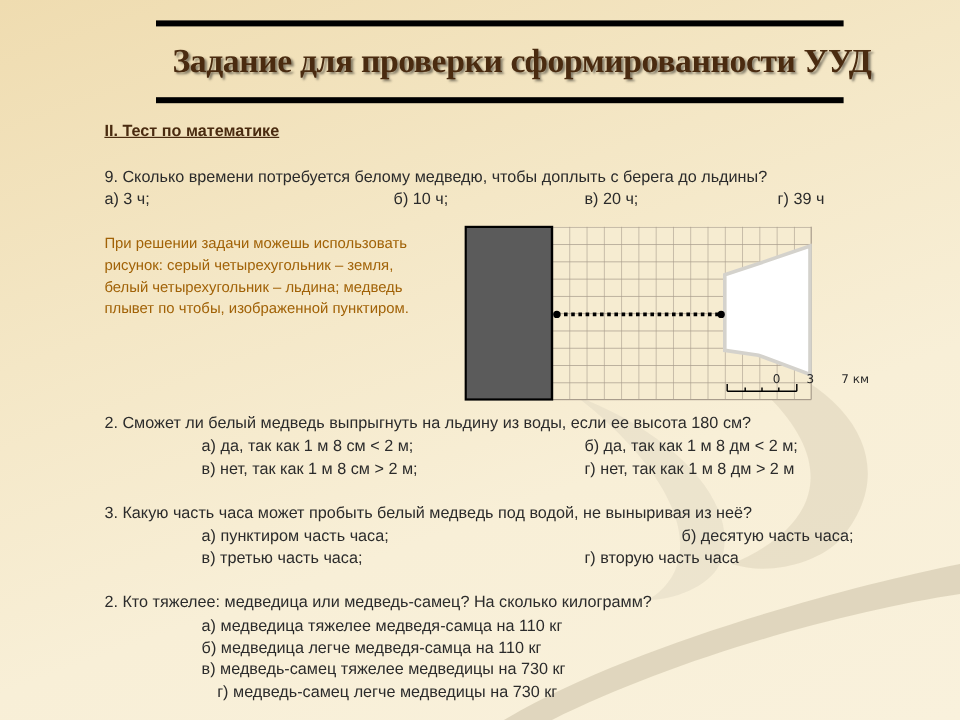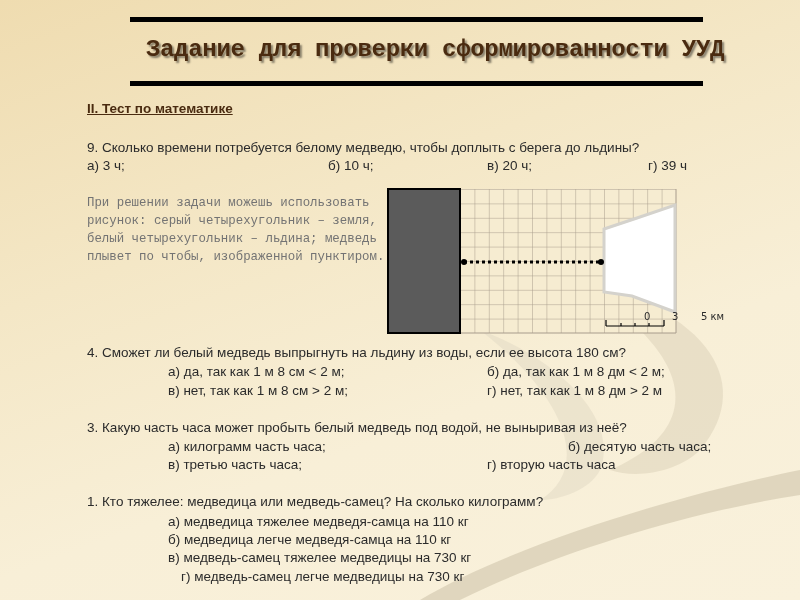--- a/index.html
+++ b/index.html
@@ -6,27 +6,27 @@
   body {
     width:800px; height:600px; overflow:hidden; position:relative;
     background: linear-gradient(160deg, #efdcb0 0%, #f4e7c6 35%, #f8efd7 65%, #f9f1dc 100%);
     font-family: "Liberation Sans", sans-serif;
     color:#222;
   }
   .swoosh { position:absolute; pointer-events:none; }
   .rule { position:absolute; left:130px; width:573px; height:5px; background:#000; }
   .title {
     position:absolute; left:0; width:800px; top:36px; text-align:center;
-    font-family:Liberation Mono, monospace; font-weight:bold; font-size:24px;
+    font-family:Liberation Serif, serif; font-weight:bold; font-size:28px;
     color:#4a2b10; text-shadow: 2px 2px 2px rgba(0,0,0,0.45);
     letter-spacing:-0.3px; padding-left:70px; box-sizing:border-box;
   }
   .t { position:absolute; font-size:13.5px; color:#2b2b2b; white-space:nowrap; line-height:16px;margin-left:42px; }
   .section { font-weight:bold; text-decoration:underline; color:#4a2b10; font-size:13.5px; }
-  .hint { font-family:Liberation Mono, monospace; font-size:12.4px; color:#737373; line-height:17px; }
+  .hint { font-family:Liberation Sans, sans-serif; font-size:12.4px; color:#a16207; line-height:17px; }
   .fig { position:absolute; left:387px; top:188px; width:292px; height:146px; }
 </style>
 </head>
 <body>
 
 <svg class="swoosh" width="800" height="600" style="left:0;top:0;">
   <path d="M 800 470 C 700 490, 520 540, 420 600 L 460 600 C 560 550, 700 510, 800 495 Z" fill="#d9cfb6" opacity="0.8"></path>
   <path d="M 560 280 C 700 300, 760 380, 700 450 C 680 470, 640 480, 610 470 C 680 440, 700 390, 640 330 C 620 310, 590 295, 560 280 Z" fill="#e2d8c0" opacity="0.7"></path>
   <path d="M 480 330 C 560 360, 620 420, 600 470 C 590 490, 560 500, 540 500 C 590 470, 570 400, 480 330 Z" fill="#e4dcc6" opacity="0.6"></path>
 </svg>
@@ -67,31 +67,31 @@
     <line x1="219" y1="138" x2="277" y2="138"></line>
     <line x1="219" y1="132" x2="219" y2="138"></line>
     <line x1="234" y1="135" x2="234" y2="138"></line>
     <line x1="248" y1="135" x2="248" y2="138"></line>
     <line x1="262" y1="135" x2="262" y2="138"></line>
     <line x1="277" y1="132" x2="277" y2="138"></line>
   </g>
 </svg>
 <div class="t" style="left:602px;top:309px;font-size:10px;font-family:'DejaVu Sans',sans-serif;">0</div>
 <div class="t" style="left:630px;top:309px;font-size:10px;font-family:'DejaVu Sans',sans-serif;">3</div>
-<div class="t" style="left:659px;top:309px;font-size:10px;font-family:'DejaVu Sans',sans-serif;">5 км</div>
+<div class="t" style="left:659px;top:309px;font-size:10px;font-family:'DejaVu Sans',sans-serif;">7 км</div>
 
-<div class="t" style="left:45px;top:345px;">4. Сможет ли белый медведь выпрыгнуть на льдину из воды, если ее высота 180 см?</div>
+<div class="t" style="left:45px;top:345px;">2. Сможет ли белый медведь выпрыгнуть на льдину из воды, если ее высота 180 см?</div>
 <div class="t" style="left:126px;top:364px;">а) да, так как 1 м 8 см &lt; 2 м;</div>
 <div class="t" style="left:445px;top:364px;">б)  да, так как 1 м 8 дм &lt; 2 м;</div>
 <div class="t" style="left:126px;top:383px;">в) нет, так как 1 м 8 см &gt; 2 м;</div>
 <div class="t" style="left:445px;top:383px;">г) нет, так как 1 м 8 дм &gt; 2 м</div>
 
 <div class="t" style="left:45px;top:420px;">3. Какую часть часа может пробыть белый медведь под водой, не выныривая из неё?</div>
-<div class="t" style="left:126px;top:439px;">а)  килограмм часть часа;</div>
+<div class="t" style="left:126px;top:439px;">а)  пунктиром часть часа;</div>
 <div class="t" style="left:526px;top:439px;">б) десятую часть часа;</div>
 <div class="t" style="left:126px;top:457px;">в) третью часть часа;</div>
 <div class="t" style="left:445px;top:457px;">г) вторую часть часа</div>
 
-<div class="t" style="left:45px;top:494px;">1. Кто тяжелее: медведица или медведь-самец? На сколько килограмм?</div>
+<div class="t" style="left:45px;top:494px;">2. Кто тяжелее: медведица или медведь-самец? На сколько килограмм?</div>
 <div class="t" style="left:126px;top:514px;">а) медведица тяжелее медведя-самца на 110 кг</div>
 <div class="t" style="left:126px;top:532px;">б) медведица легче медведя-самца на 110 кг</div>
 <div class="t" style="left:126px;top:550px;">в) медведь-самец тяжелее медведицы на 730 кг</div>
 <div class="t" style="left:126px;top:569px;padding-left:13px;">г) медведь-самец легче медведицы на 730 кг</div>
 
 </body></html>

